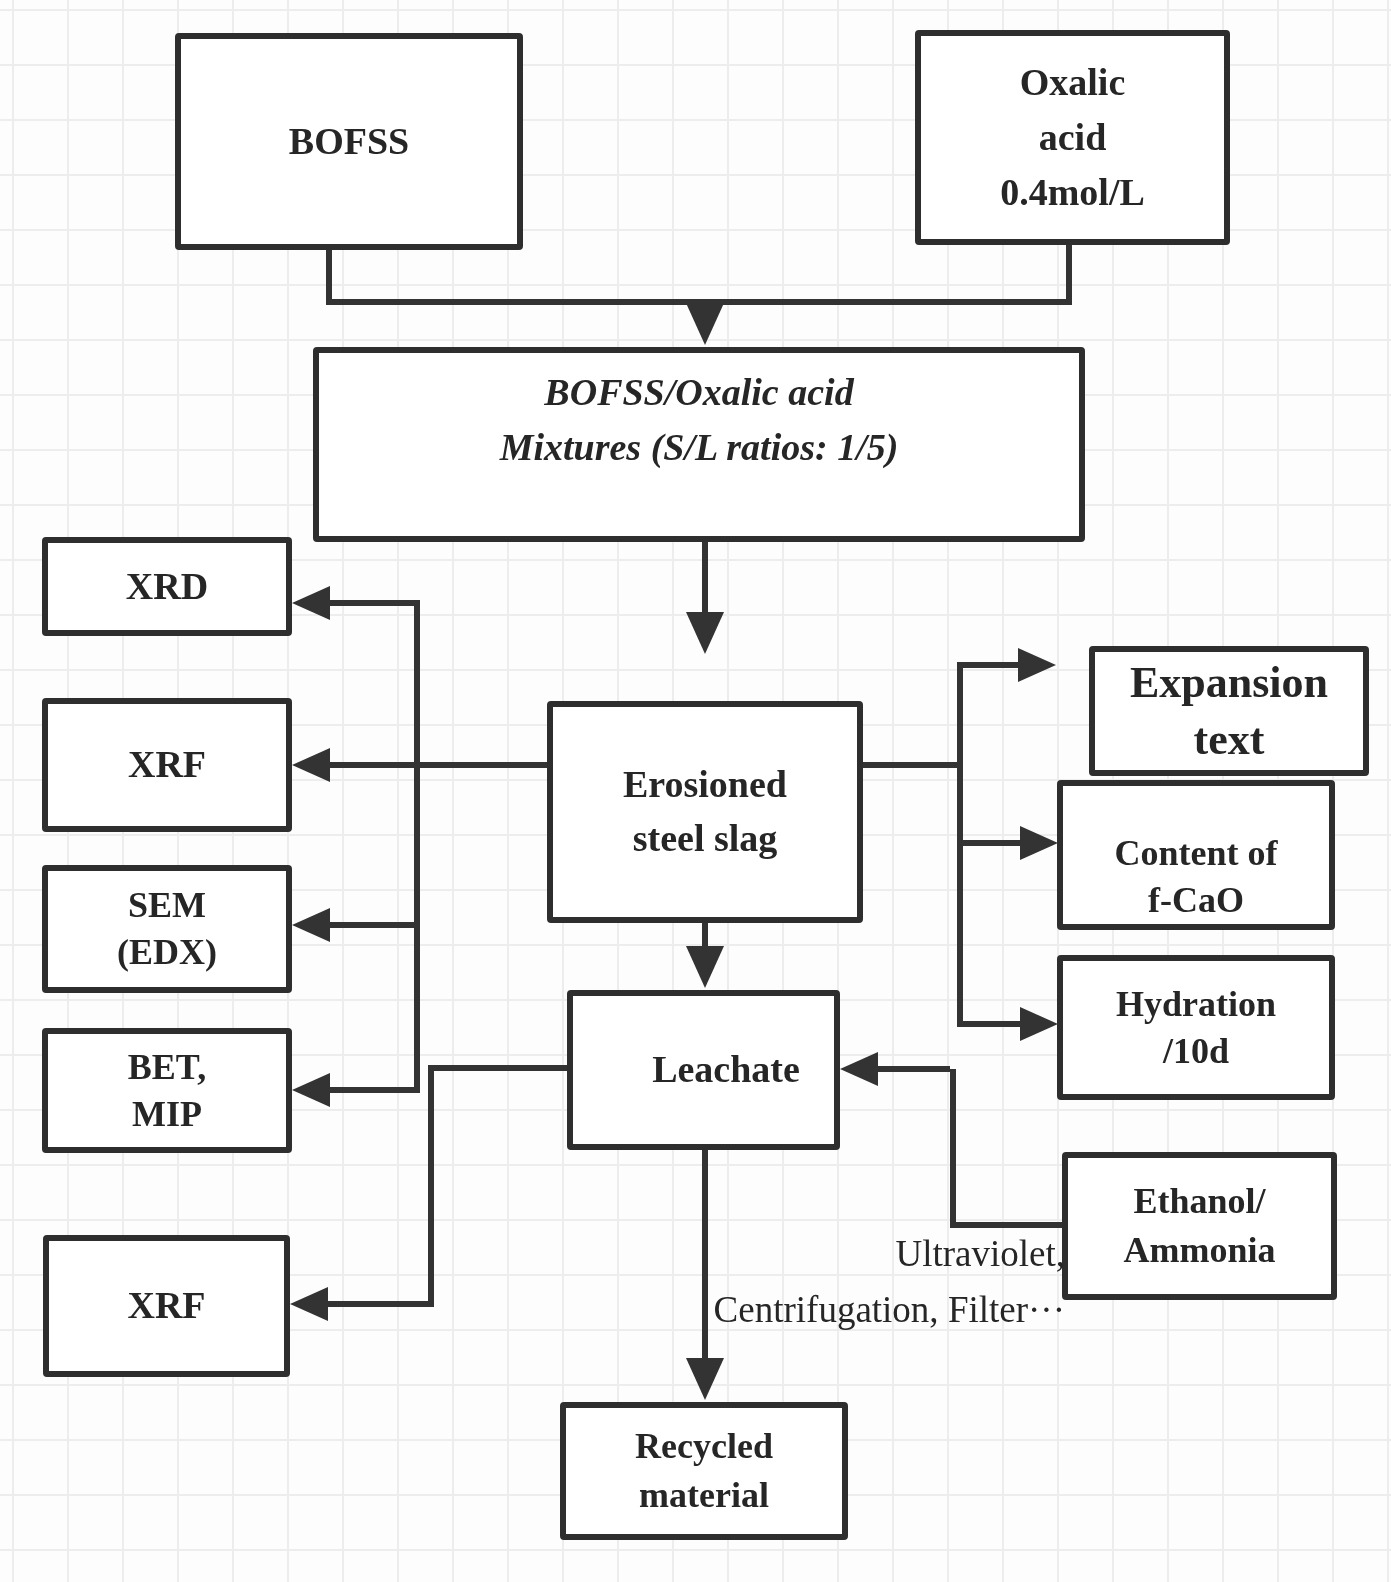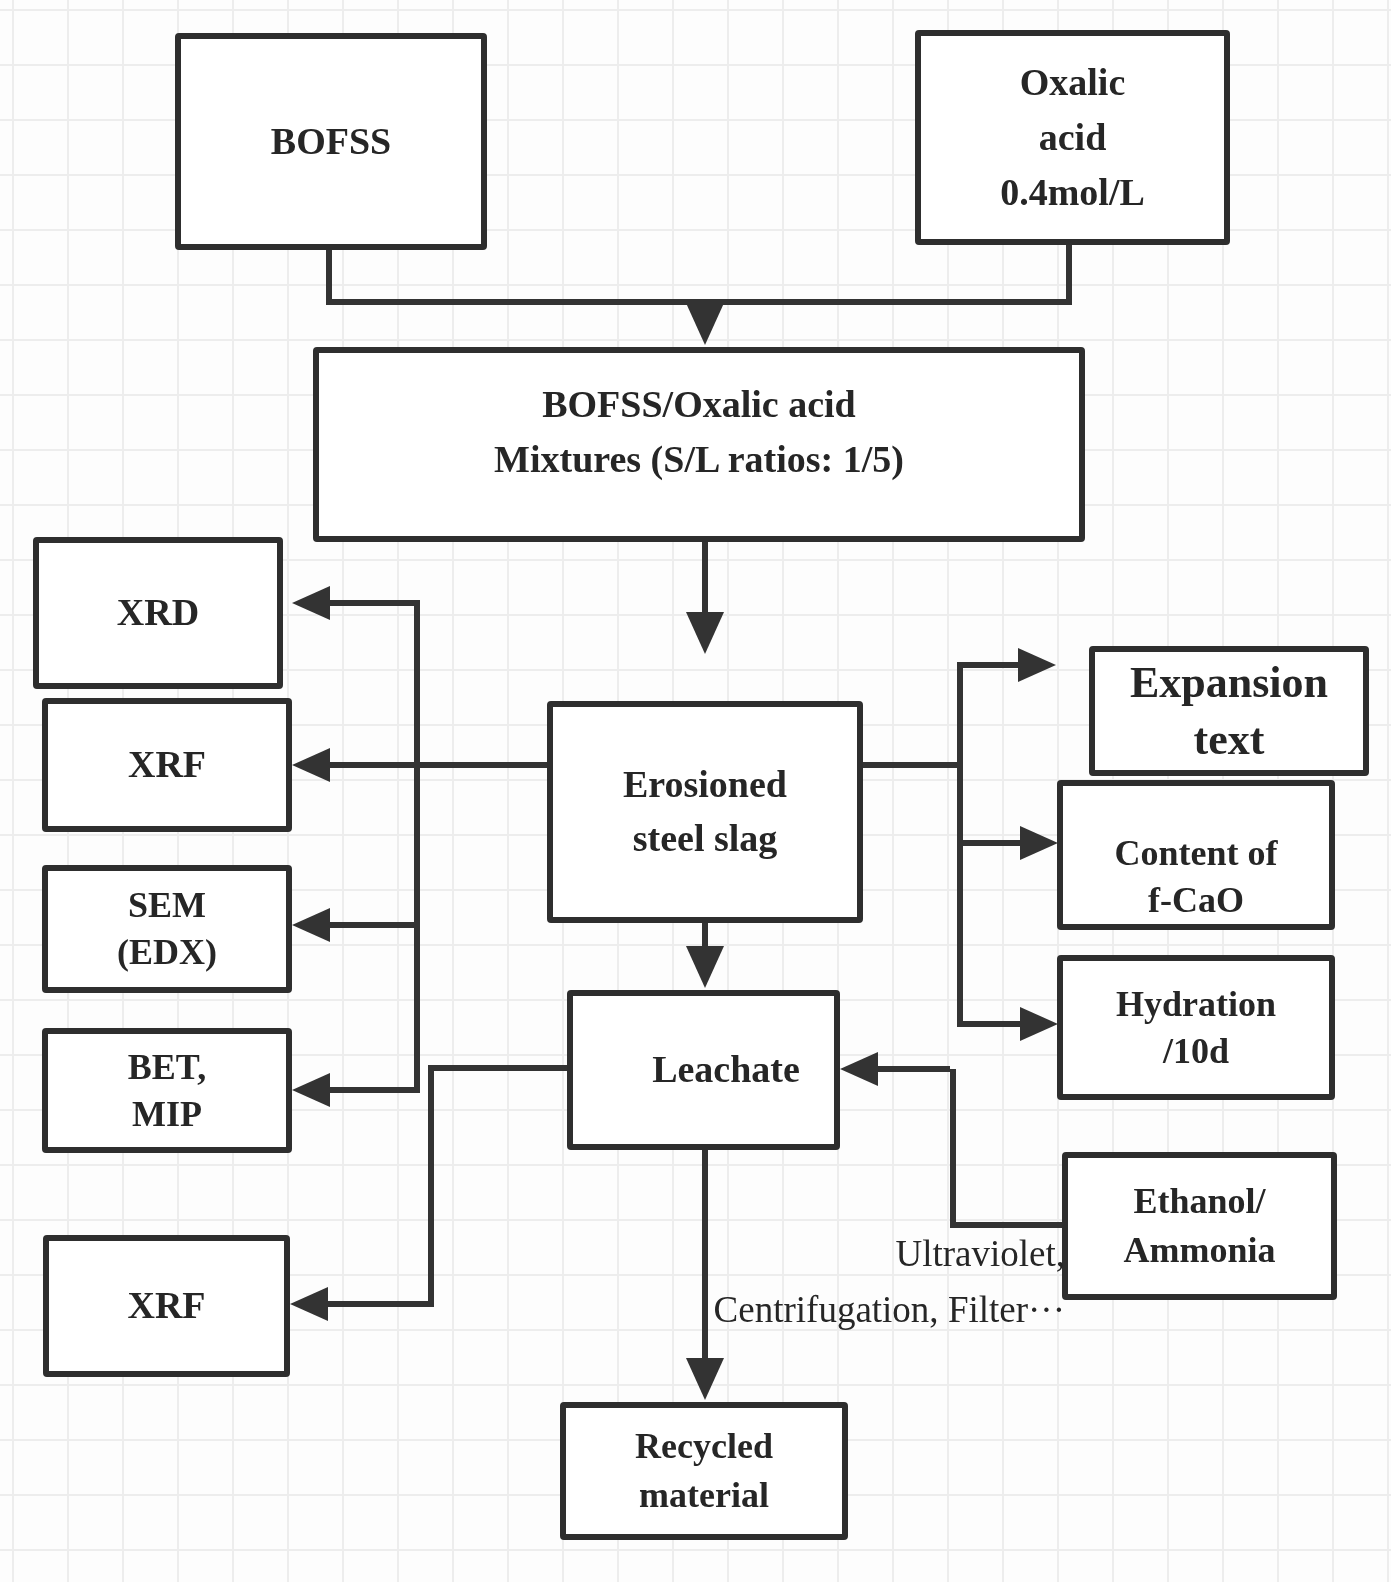--- a/index.html
+++ b/index.html
@@ -86,36 +86,36 @@
   <div class="arr a-left" style="left:292px; top:908px;"></div>
   <div class="arr a-left" style="left:292px; top:1073px;"></div>
   <div class="arr a-right" style="left:1018px; top:648px;"></div>
   <div class="arr a-right" style="left:1020px; top:826px;"></div>
   <div class="arr a-right" style="left:1020px; top:1007px;"></div>
   <div class="arr a-down" style="left:686px; top:946px;"></div>
   <div class="arr a-down" style="left:686px; top:1358px;"></div>
   <div class="arr a-left" style="left:290px; top:1287px;"></div>
   <div class="arr a-left" style="left:840px; top:1052px;"></div>
 
-  <div class="node" style="left:175px; top:33px; width:312px; height:217px;">
+  <div class="node" style="left:175px; top:33px; width:348px; height:217px;">
     <span>BOFSS</span>
   </div>
 
   <div class="node" style="left:915px; top:30px; width:315px; height:215px; line-height:1.45;">
     <span>Oxalic</span>
     <span>acid</span>
     <span>0.4mol/L</span>
   </div>
 
-  <div class="node" style="left:313px; top:347px; width:772px; height:195px; justify-content:flex-start; padding-top:24px; line-height:1.45;">
+  <div class="node" style="left:313px; top:347px; width:772px; height:195px; justify-content:flex-start; padding-top:12px; line-height:1.45;font-style:italic;">
     <span>BOFSS/Oxalic acid</span>
     <span>Mixtures (S/L ratios: 1/5)</span>
   </div>
 
-  <div class="node" style="left:33px; top:537px; width:250px; height:152px;">
+  <div class="node" style="left:42px; top:537px; width:250px; height:99px;">
     <span>XRD</span>
   </div>
 
   <div class="node" style="left:42px; top:698px; width:250px; height:134px;">
     <span>XRF</span>
   </div>
 
   <div class="node" style="left:42px; top:865px; width:250px; height:128px; font-size:36px; line-height:1.3;">
     <span>SEM</span>
     <span>(EDX)</span>

